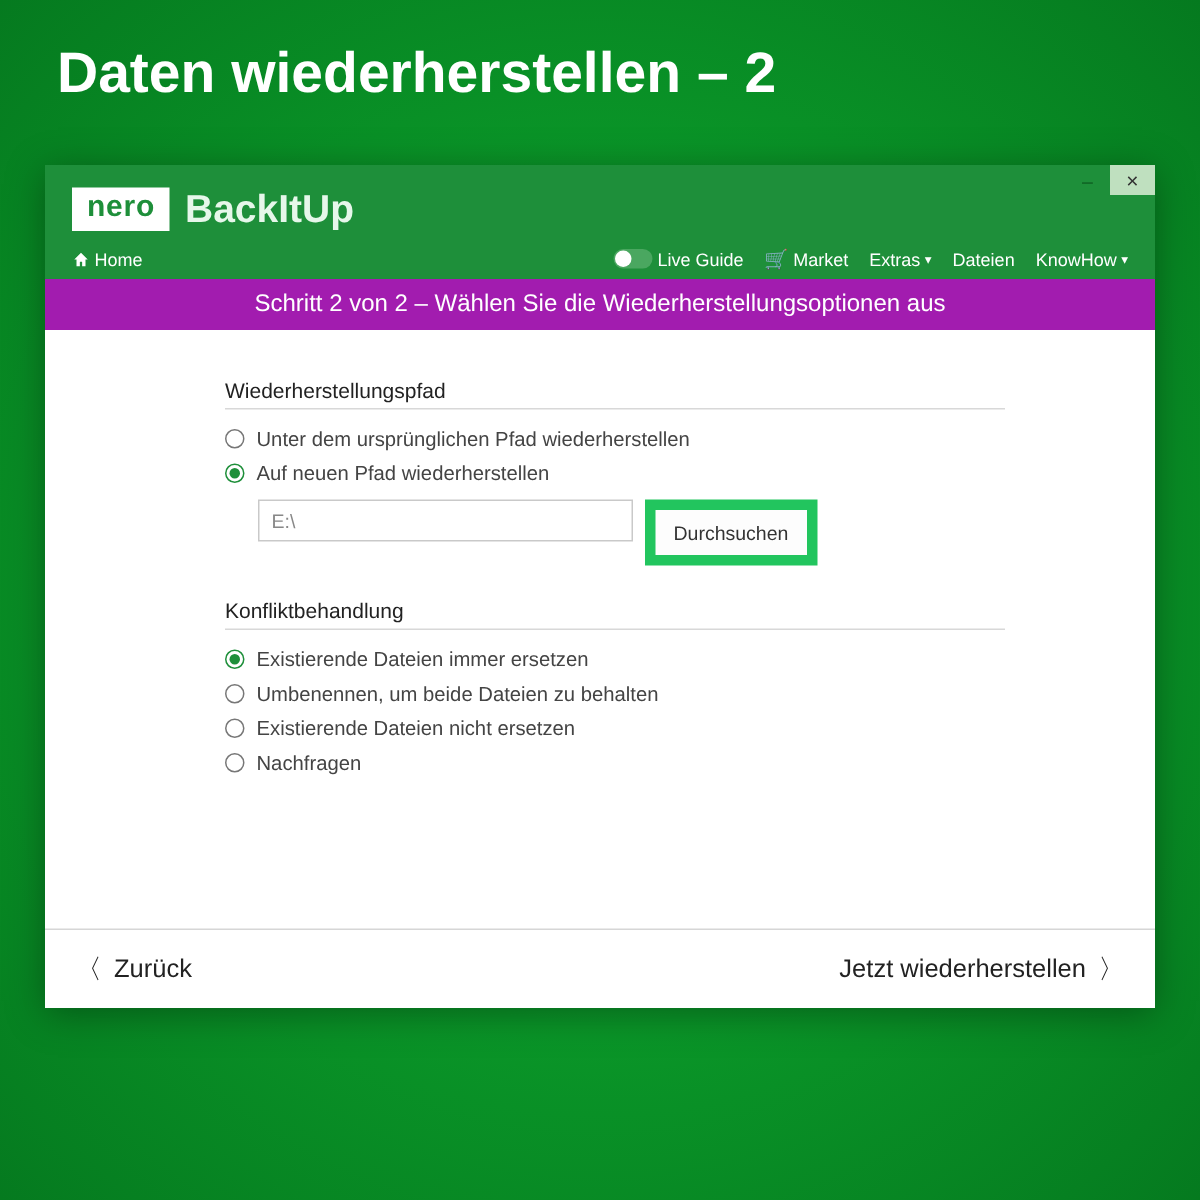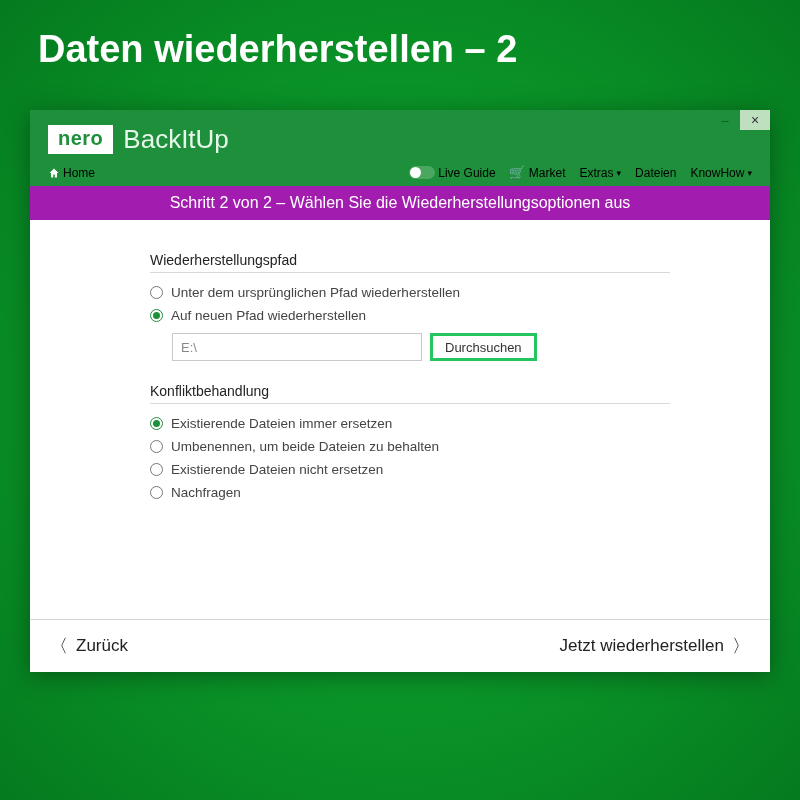--- a/index.html
+++ b/index.html
@@ -49,28 +49,28 @@
     padding: 14px 18px 6px 18px;
     position: relative;
   }
   .brand-row { display: flex; align-items: center; gap: 10px; }
   .brand-badge {
     background: #fff; color: #1e8f3a;
     font-weight: 700; font-size: 20px;
     padding: 2px 10px 4px 10px;
     letter-spacing: 0.5px;
   }
-  .brand-product { font-size: 26px; font-weight: 400; color: #e6f7ea; }
+  .brand-product { font-size: 26px; font-weight: 700; color: #e6f7ea; }
 
   .menubar {
     display: flex;
     align-items: center;
     margin-top: 10px;
     font-size: 12px;
-    color: #000000;
+    color: #ffffff;
   }
   .home-link { display: flex; align-items: center; gap: 5px; cursor: pointer; }
   .home-icon { width: 12px; height: 12px; }
   .menubar-right {
     margin-left: auto;
     display: flex; gap: 14px; align-items: center;
   }
   .toggle {
     width: 26px; height: 13px; border-radius: 7px;
     background: #4aa760; position: relative;
@@ -128,22 +128,22 @@
   .path-row {
     display: flex; gap: 8px; margin: 10px 0 22px 22px;
   }
   .path-input {
     width: 250px; height: 28px;
     border: 1px solid #c9c9c9;
     padding: 4px 8px;
     font-size: 13px; color: #888;
   }
   .browse-btn {
-    height: 28px; padding: 0 12px;
-    border: 3px solid #22c55e;
+    height: 44px; padding: 0 12px;
+    border: 7px solid #22c55e;
     background: #fdfdfd;
     font-size: 13px; color: #333;
     cursor: pointer;
   }
   .section2 { margin-top: 8px; }
 
   .footer {
     border-top: 1px solid #d6d6d6;
     display: flex; align-items: center;
     padding: 14px 20px;

